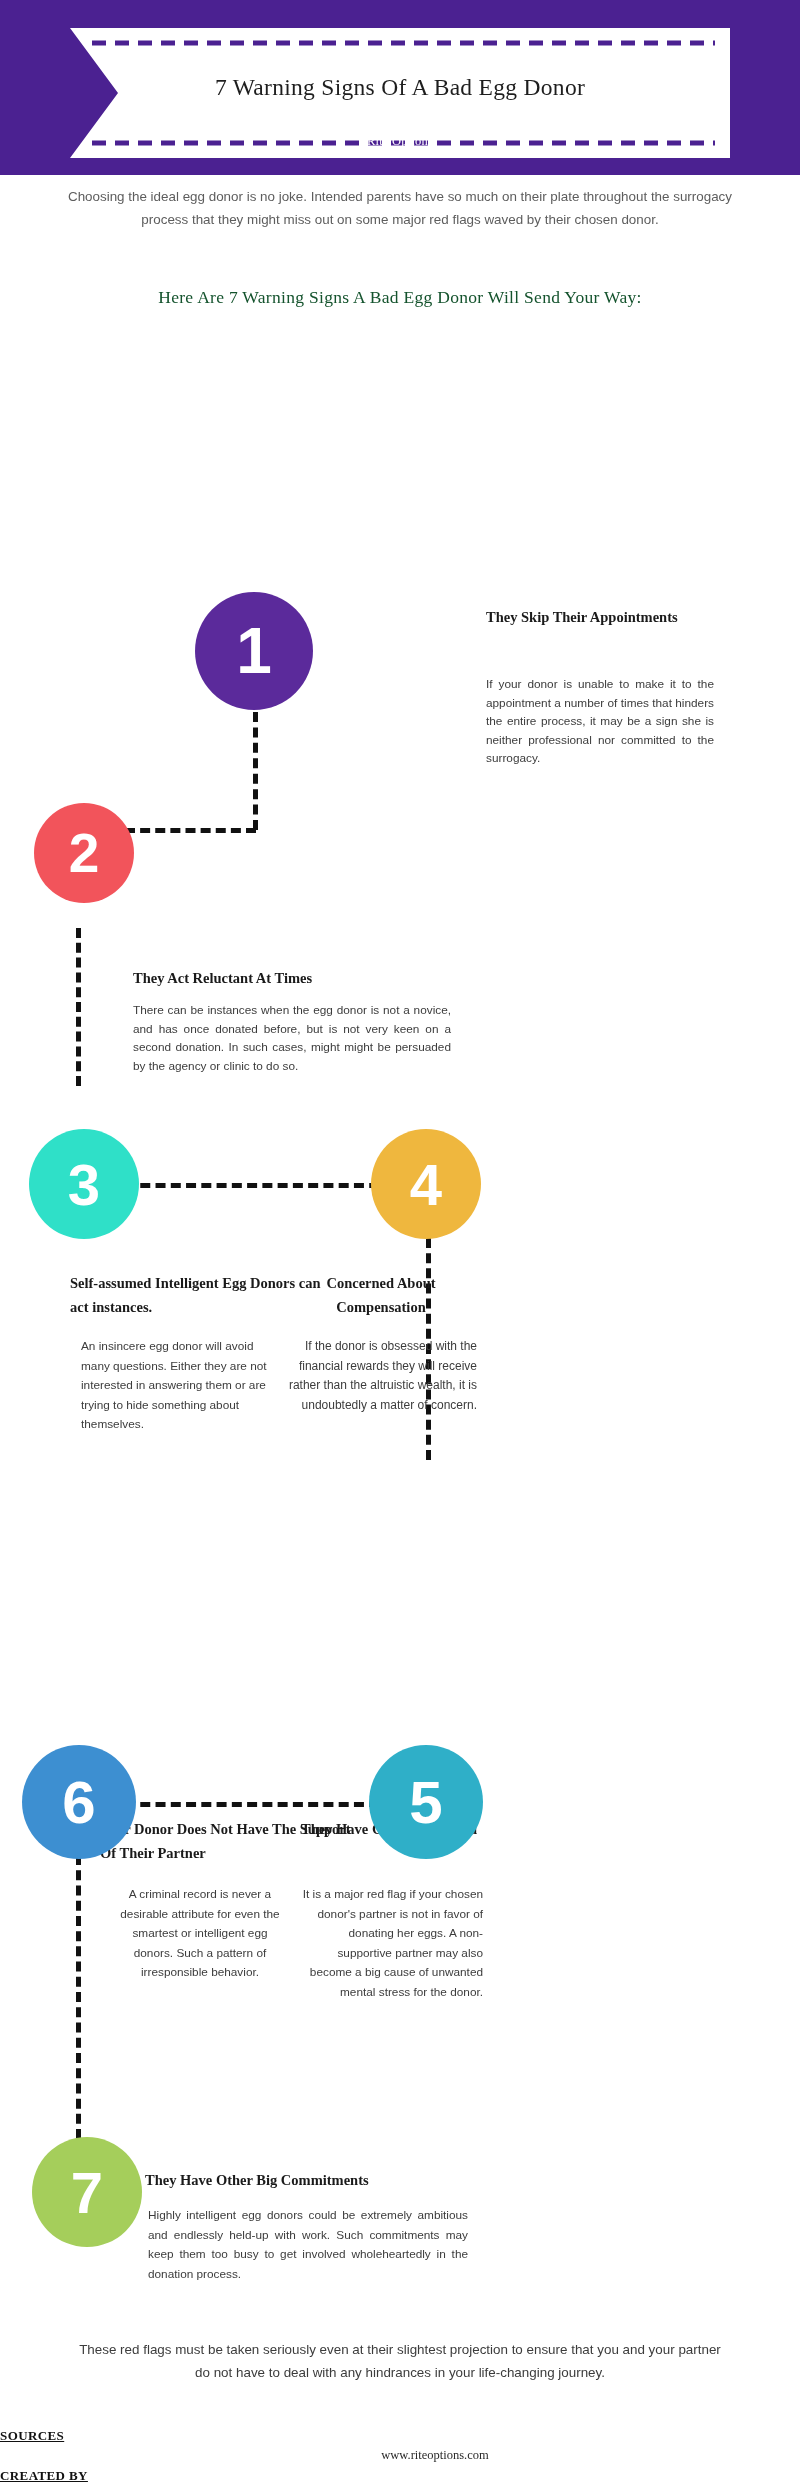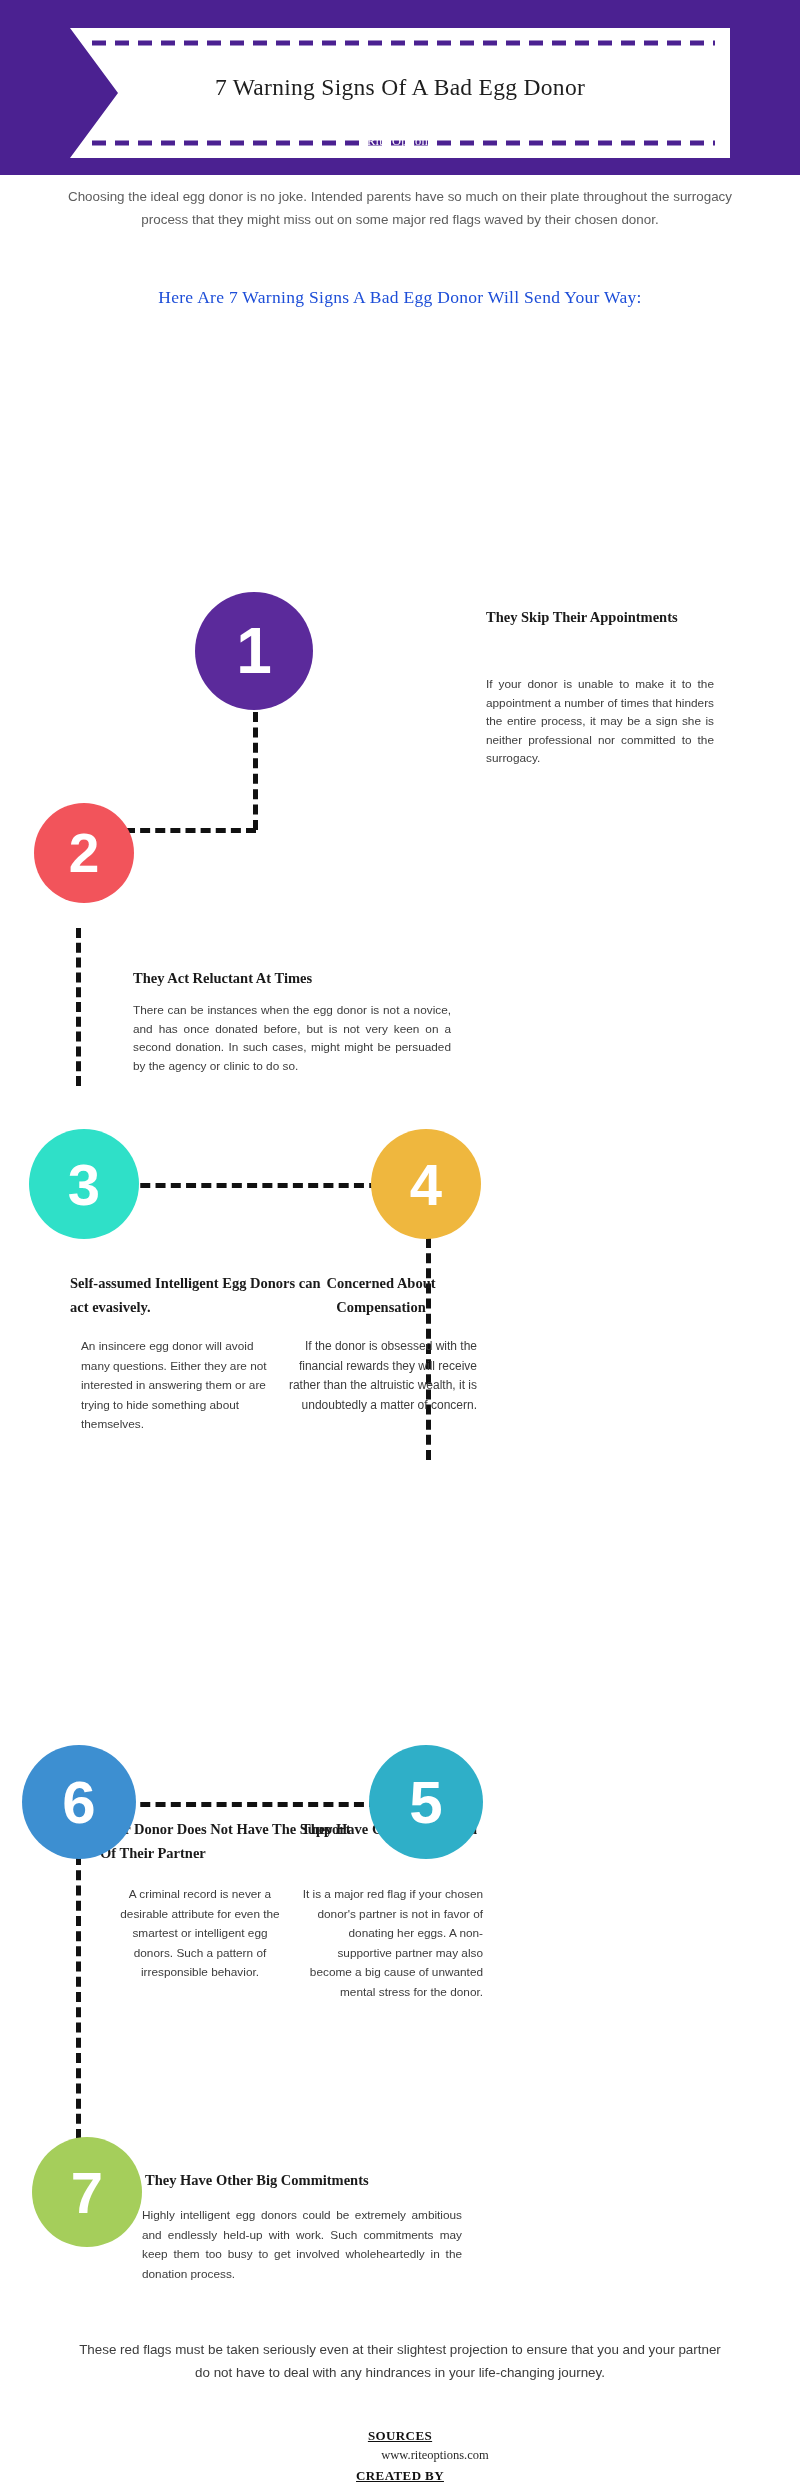--- a/index.html
+++ b/index.html
@@ -53,21 +53,21 @@
   .intro {
     position:absolute; left:55px; top:185px; width:690px;
     text-align:center;
     font-size:13.4px; line-height:23px; color:#5d5d5d;
     font-family:"Liberation Sans", sans-serif;
   }
   .subhead {
     position:absolute; left:90px; top:283px; width:620px;
     text-align:center;
     font-family:"Liberation Serif", serif;
-    font-size:17.5px; line-height:28px; color:#1d4ed8;
+    font-size:17.5px; line-height:28px; color:#14532d;
     letter-spacing:0.3px;
   }
 
   
   .circle {
     position:absolute;
     border-radius:50%;
     display:flex; align-items:center; justify-content:center;
     color:#ffffff;
     font-family:"Liberation Sans", sans-serif;
@@ -101,21 +101,21 @@
     color:#3c3c3c;
     z-index:4;
   }
 
   
   .conclusion {
     position:absolute; left:75px; top:2168px; width:650px;
     text-align:center; font-size:13.4px; line-height:23px; color:#3c3c3c;
   }
   .src-head {
-    position:absolute; left:0; width:800px; text-align:center;
+    position:absolute; left:0; width:800px; text-align:left;
     font-family:"Liberation Serif", serif; font-weight:700;
     font-size:13px; color:#111; text-decoration:underline;
     letter-spacing:0.4px;
   }
   .src-val {
     position:absolute; left:0; width:800px; text-align:center;
     font-family:"Liberation Serif", serif;
     font-size:12.5px; color:#2a2a2a;margin-left:35px;
   }
 </style>
@@ -169,21 +169,21 @@
 
 <div class="circle" style="left:34px; top:803px; width:100px; height:100px; background:#F2545B; font-size:55px;">
   <span>2</span>
 </div>
 <div class="sec-title" style="left:133px; top:967px; width:360px; font-size:14.5px; line-height:22px;">They Act Reluctant At Times</div>
 <div class="sec-body" style="left:133px; top:1001px; width:318px; font-size:11.8px; line-height:18.5px; text-align:justify;">There can be instances when the egg donor is not a novice, and has once donated before, but is not very keen on a second donation. In such cases, might might be persuaded by the agency or clinic to do so.</div>
 
 <div class="circle" style="left:29px; top:1129px; width:110px; height:110px; background:#2FE0C8; font-size:58px;">
   <span>3</span>
 </div>
-<div class="sec-title" style="left:70px; top:1271px; width:255px; font-size:14.5px; line-height:24px;">Self-assumed Intelligent Egg Donors can act evasively.</div>
+<div class="sec-title" style="left:70px; top:1271px; width:255px; font-size:14.5px; line-height:24px;">Self-assumed Intelligent Egg Donors can act instances.</div>
 <div class="sec-body" style="left:70px; top:1337px; width:190px; font-size:11.8px; line-height:19.5px; text-align:left;margin-left:11px;">An insincere egg donor will avoid many questions. Either they are not interested in answering them or are trying to hide something about themselves.</div>
 
 <div class="circle" style="left:371px; top:1129px; width:110px; height:110px; background:#EFB73E; font-size:58px;">
   <span>4</span>
 </div>
 <div class="sec-title" style="left:285px; top:1271px; width:192px; font-size:14.5px; line-height:24px; text-align:center;">Concerned About Compensation</div>
 <div class="sec-body" style="left:285px; top:1337px; width:192px; font-size:12px; line-height:19.5px; text-align:right;">If the donor is obsessed with the financial rewards they will receive rather than the altruistic wealth, it is undoubtedly a matter of concern.</div>
 
 <div class="circle" style="left:369px; top:1745px; width:114px; height:114px; background:#2FAFC8; font-size:60px;">
   <span>5</span>
@@ -194,20 +194,20 @@
 <div class="circle" style="left:22px; top:1745px; width:114px; height:114px; background:#3D8FD1; font-size:60px;">
   <span>6</span>
 </div>
 <div class="sec-title" style="left:100px; top:1817px; width:265px; font-size:14.5px; line-height:24px;">Your Donor Does Not Have The Support Of Their Partner</div>
 <div class="sec-body" style="left:120px; top:1885px; width:160px; font-size:11.8px; line-height:19.5px; text-align:center;">A criminal record is never a desirable attribute for even the smartest or intelligent egg donors. Such a pattern of irresponsible behavior.</div>
 
 <div class="circle" style="left:32px; top:2137px; width:110px; height:110px; background:#A5CE5B; font-size:58px;">
   <span>7</span>
 </div>
 <div class="sec-title" style="left:145px; top:2169px; width:330px; font-size:14.5px; line-height:22px;">They Have Other Big Commitments</div>
-<div class="sec-body" style="left:142px; top:2206px; width:320px; font-size:11.8px; line-height:19.5px; text-align:justify;">Highly intelligent egg donors could be extremely ambitious and endlessly held-up with work. Such commitments may keep them too busy to get involved wholeheartedly in the donation process.</div>
+<div class="sec-body" style="left:148px; top:2206px; width:320px; font-size:11.8px; line-height:19.5px; text-align:justify;">Highly intelligent egg donors could be extremely ambitious and endlessly held-up with work. Such commitments may keep them too busy to get involved wholeheartedly in the donation process.</div>
 
 <div class="conclusion" style="top:2338px;">These red flags must be taken seriously even at their slightest projection to ensure that you and your partner do not have to deal with any hindrances in your life-changing journey.</div>
 
 <div class="src-head" style="top:2428px;">SOURCES</div>
 <div class="src-val" style="top:2448px;">www.riteoptions.com</div>
 <div class="src-head" style="top:2468px;">CREATED BY</div>
 <div class="src-val" style="top:2488px;">Rite Options</div>
 
 </body></html>

